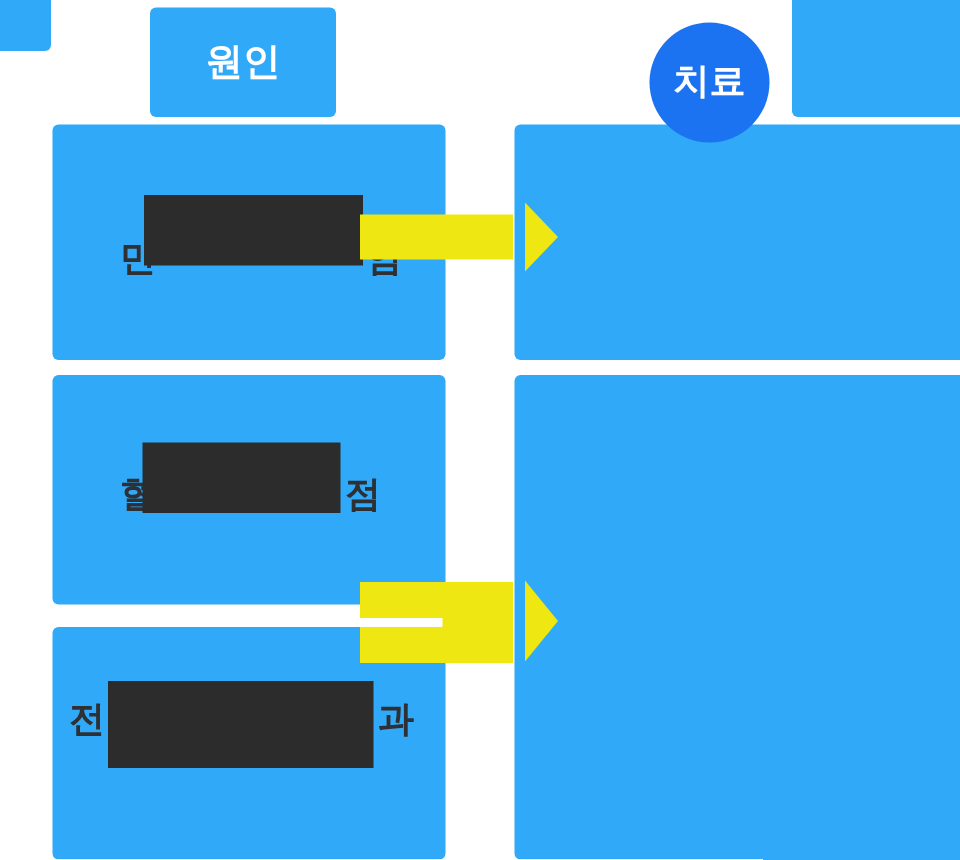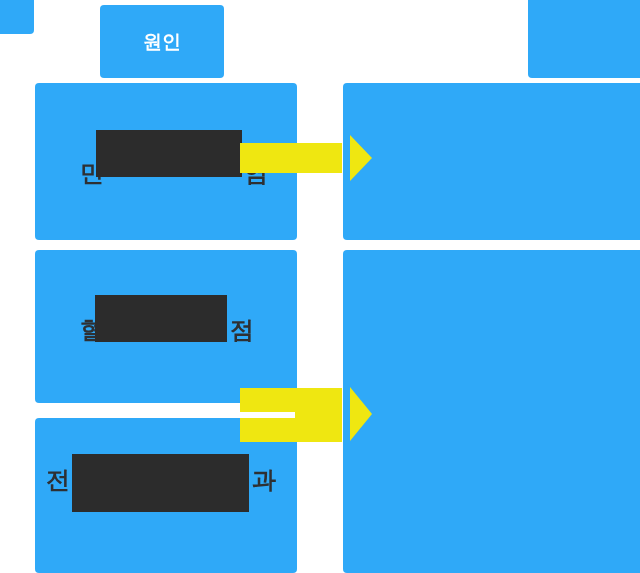--- a/index.html
+++ b/index.html
@@ -18,21 +18,21 @@
   .block { position:absolute; border-radius:4px; }
 
   
   .corner   { left:0; top:0; width:34px; height:34px; border-radius:0 0 4px 0; }
   .tab      { left:100px; top:5px; width:124px; height:73px;
               display:flex; align-items:center; justify-content:center; }
   .topright { left:528px; top:0; width:112px; height:78px; border-radius:0 0 0 4px; }
 
   .tab-label {
     color: var(--label-white);
-    font-size:19px;
+    font-size:25px;
     font-weight:700;
     line-height:1;
   }
 
   .circle {
     position:absolute;
     left:433px; top:15px;
     width:80px; height:80px;
     border-radius:50%;
     background: var(--badge-blue);
@@ -83,20 +83,23 @@
 <div id="canvas">
 
   <div class="blue block corner"></div>
 
   <div class="blue block tab">
     <span class="tab-label">원인</span>
   </div>
 
   <div class="blue block topright"></div>
 
+  <div class="circle">
+    <span class="tab-label">치료</span>
+  </div>
 
   <div class="blue block b-l1"></div>
   <div class="blue block b-l2"></div>
   <div class="blue block b-l3"></div>
 
   <div class="blue block b-r1"></div>
   <div class="blue block b-r2"></div>
 
   <span class="ktext t1a">민</span>
   <span class="ktext t1b">염</span>

